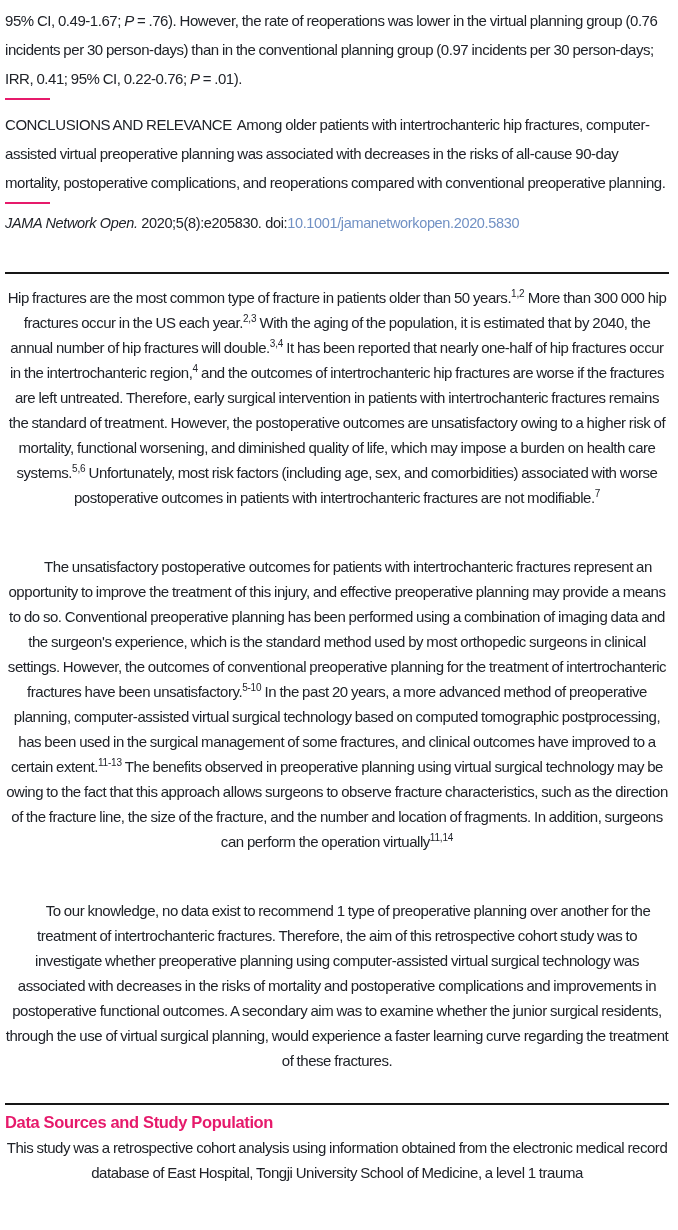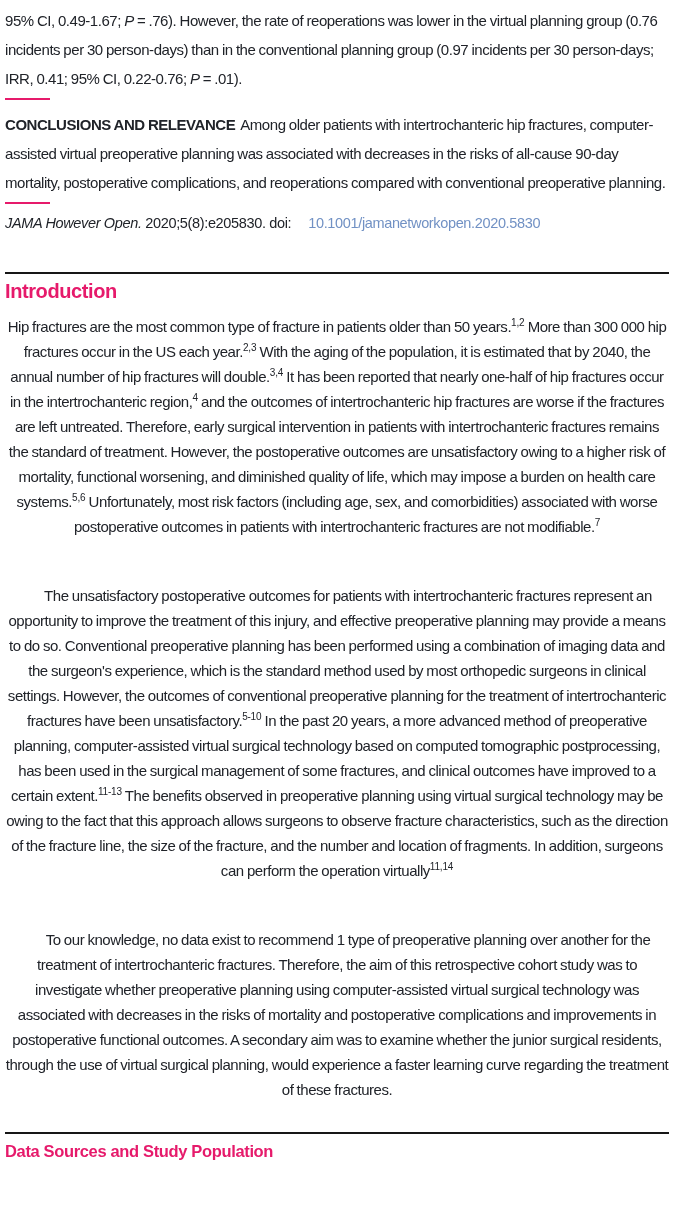--- a/index.html
+++ b/index.html
@@ -32,60 +32,60 @@
   .i{font-style:italic;}
   sup{font-size:10px;letter-spacing:-0.2px;line-height:0;}
   .pink-rule{
     width:45px;height:2px;background:var(--accent);
     margin:5px 0 10px 0;
   }
   .citation{
     font-size:14.5px;line-height:18px;
     letter-spacing:-0.35px;margin-top:7px;
   }
-  .doi-link{color:var(--link);cursor:pointer;margin-left:17px;}
+  .doi-link{color:var(--link);cursor:pointer;}
   .section-rule{
     height:0;border:none;border-top:2px solid var(--rule);
     margin:40px 0 0 0;
   }
   .section-rule.methods{margin-top:30px;}
   h1.section-heading{
     margin:5px 0 0 0;
     font-size:20px;line-height:24px;
     letter-spacing:-0.4px;
     font-weight:700;color:var(--accent);
   }
   h2.sub-heading{
     margin:7px 0 3px 0;
     font-size:16.5px;line-height:20px;
     letter-spacing:-0.35px;
     font-weight:700;color:var(--accent);
   }
   .first-par{margin-top:11px;}
   .conclusions{margin-top:8px;}
-  .concl-label{font-weight:700;margin-right:5px;}
+  .concl-label{font-weight:400;margin-right:5px;}
 </style>
 </head>
 <body>
 
 <div class="page">
 
   <p class="abs"><span>95% CI, 0.49-1.67; </span><span class="i">P</span><span> = .76). However, the rate of reoperations was lower in the virtual planning group (0.76 incidents per 30 person-days) than in the conventional planning group (0.97 incidents per 30 person-days; IRR, 0.41; 95% CI, 0.22-0.76; </span><span class="i">P</span><span> = .01).</span></p>
 
   <div class="pink-rule"></div>
 
   <p class="abs conclusions"><span class="concl-label">CONCLUSIONS AND RELEVANCE</span><span>Among older patients with intertrochanteric hip fractures, computer-assisted virtual preoperative planning was associated with decreases in the risks of all-cause 90-day mortality, postoperative complications, and reoperations compared with conventional preoperative planning.</span></p>
 
   <div class="pink-rule"></div>
 
-  <p class="citation"><span class="i">JAMA However Open.</span><span> 2020;5(8):e205830. doi:</span><span class="doi-link">10.1001/jamanetworkopen.2020.5830</span></p>
+  <p class="citation"><span class="i">JAMA Network Open.</span><span> 2020;5(8):e205830. doi:</span><span class="doi-link">10.1001/jamanetworkopen.2020.5830</span></p>
 
   <hr class="section-rule">
-  <h1 class="section-heading">Introduction</h1>
 
   <p class="body-par first-par"><span>Hip fractures are the most common type of fracture in patients older than 50 years.</span><sup>1,2</sup><span> More than 300 000 hip fractures occur in the US each year.</span><sup>2,3</sup><span> With the aging of the population, it is estimated that by 2040, the annual number of hip fractures will double.</span><sup>3,4</sup><span> It has been reported that nearly one-half of hip fractures occur in the intertrochanteric region,</span><sup>4</sup><span> and the outcomes of intertrochanteric hip fractures are worse if the fractures are left untreated. Therefore, early surgical intervention in patients with intertrochanteric fractures remains the standard of treatment. However, the postoperative outcomes are unsatisfactory owing to a higher risk of mortality, functional worsening, and diminished quality of life, which may impose a burden on health care systems.</span><sup>5,6</sup><span> Unfortunately, most risk factors (including age, sex, and comorbidities) associated with worse postoperative outcomes in patients with intertrochanteric fractures are not modifiable.</span><sup>7</sup></p>
   <p class="body-par indent"><span>The unsatisfactory postoperative outcomes for patients with intertrochanteric fractures represent an opportunity to improve the treatment of this injury, and effective preoperative planning may provide a means to do so. Conventional preoperative planning has been performed using a combination of imaging data and the surgeon's experience, which is the standard method used by most orthopedic surgeons in clinical settings. However, the outcomes of conventional preoperative planning for the treatment of intertrochanteric fractures have been unsatisfactory.</span><sup>5-10</sup><span> In the past 20 years, a more advanced method of preoperative planning, computer-assisted virtual surgical technology based on computed tomographic postprocessing, has been used in the surgical management of some fractures, and clinical outcomes have improved to a certain extent.</span><sup>11-13</sup><span> The benefits observed in preoperative planning using virtual surgical technology may be owing to the fact that this approach allows surgeons to observe fracture characteristics, such as the direction of the fracture line, the size of the fracture, and the number and location of fragments. In addition, surgeons can perform the operation virtually</span><sup>11,14</sup></p>
   <p class="body-par indent"><span>To our knowledge, no data exist to recommend 1 type of preoperative planning over another for the treatment of intertrochanteric fractures. Therefore, the aim of this retrospective cohort study was to investigate whether preoperative planning using computer-assisted virtual surgical technology was associated with decreases in the risks of mortality and postoperative complications and improvements in postoperative functional outcomes. A secondary aim was to examine whether the junior surgical residents, through the use of virtual surgical planning, would experience a faster learning curve regarding the treatment of these fractures.</span></p>
 
   <hr class="section-rule methods">
   <h2 class="sub-heading">Data Sources and Study Population</h2>
+  <p class="body-par"><span>This study was a retrospective cohort analysis using information obtained from the electronic medical record database of East Hospital, Tongji University School of Medicine, a level 1 trauma</span></p>
 
 </div>
 
 </body></html>

